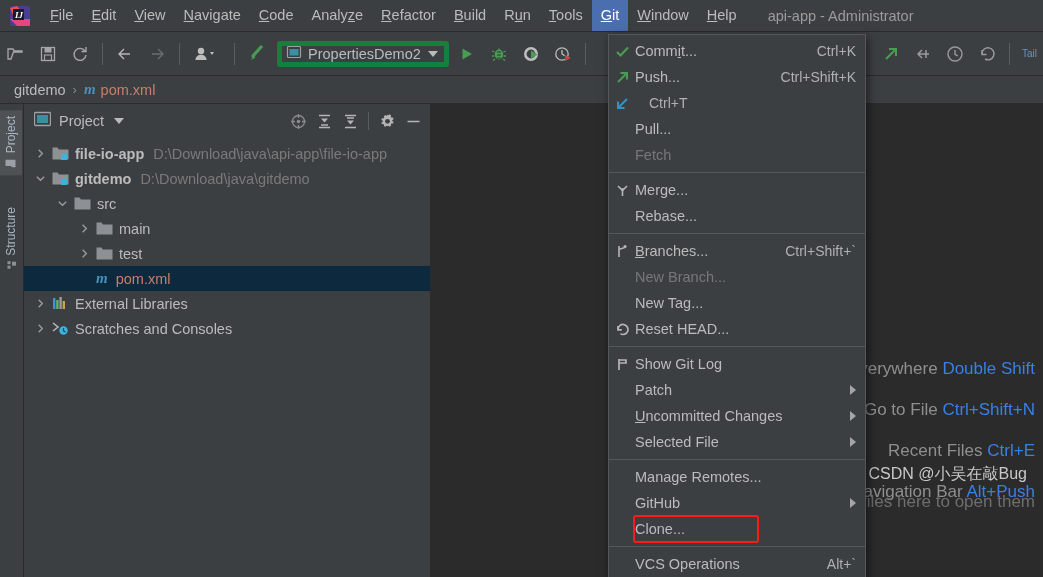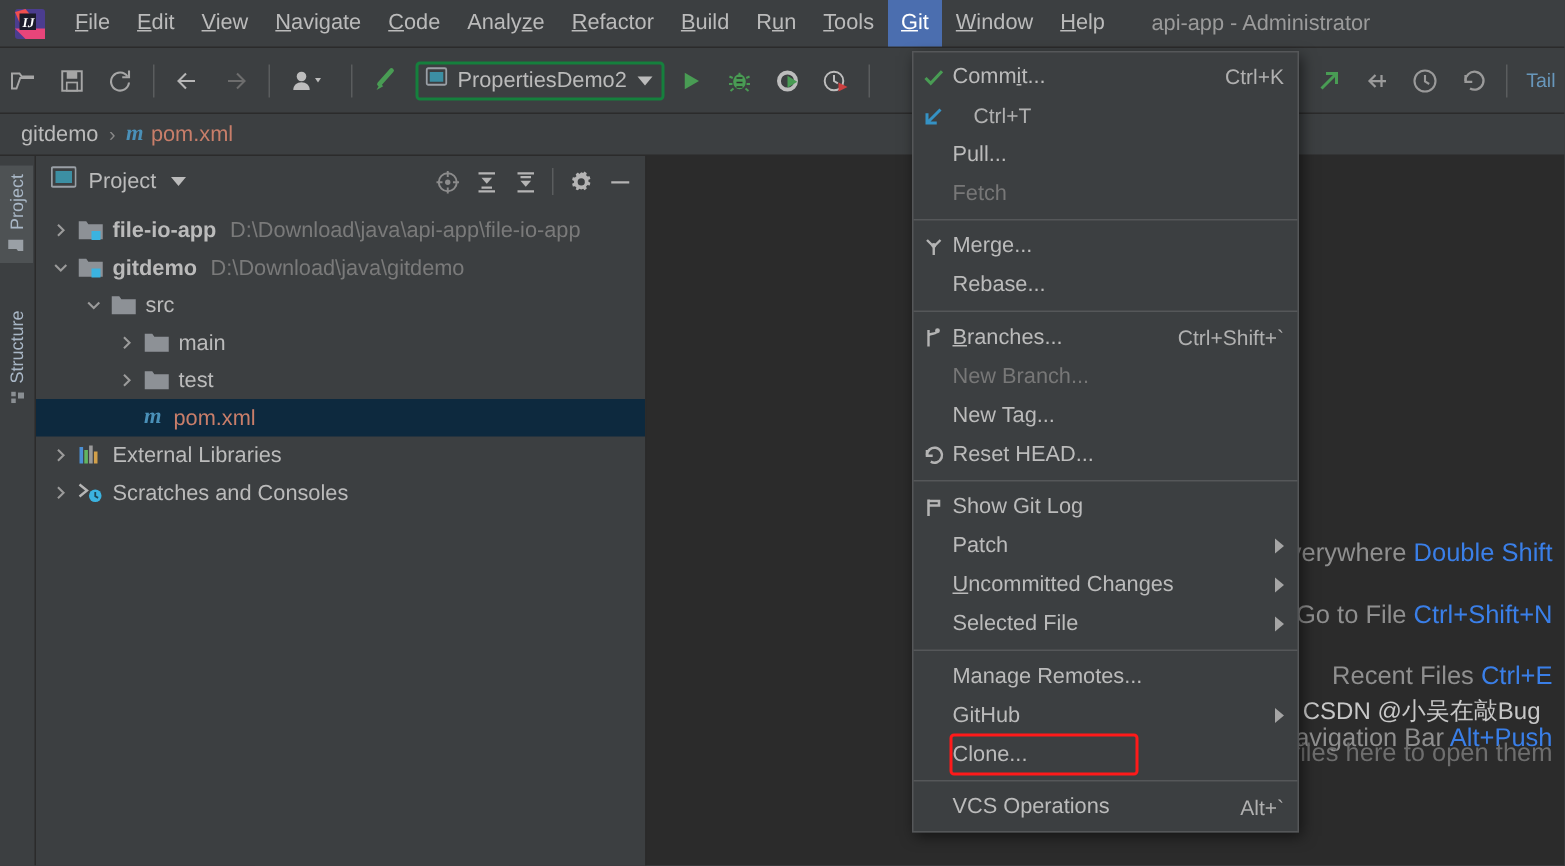--- a/index.html
+++ b/index.html
@@ -28,26 +28,26 @@
 
   
   .toolbar {
     position:absolute; top:32px; left:0; width:1043px; height:44px;
     background:#3c3f41; display:flex; align-items:center;
     border-bottom:1px solid #2b2b2b;
   }
   .tb-btn { width:28px; height:28px; display:flex; align-items:center; justify-content:center; margin:0 2px; }
   .tb-sep { width:1px; height:22px; background:#5a5d5e; margin:0 6px; }
   .runcfg {
-    display:flex; align-items:center; height:26px; border:2px solid #15803d;
+    display:flex; align-items:center; height:26px; border:5px solid #15803d;
     border-radius:3px; padding:0 6px 0 4px; margin-left:4px; margin-right:2px;
   }
   .runcfg-label { font-size:14.5px; color:#bbbbbb; margin:0 7px 0 6px; }
   .caret-down { width:0;height:0;border-left:5px solid transparent;border-right:5px solid transparent;border-top:6px solid #bbbbbb; }
-  .tb-right-label { font-size:13px; color:#6897bb; margin-left:6px; }
+  .tb-right-label { font-size:10px; color:#6897bb; margin-left:6px; }
 
   
   .breadcrumb {
     position:absolute; top:76px; left:0; width:1043px; height:28px;
     background:#3c3f41; display:flex; align-items:center; padding-left:14px;
     border-bottom:1px solid #2b2b2b;
   }
   .bc-seg { font-size:14.5px; color:#bbbbbb; }
   .bc-sep { font-size:13px; color:#888; margin:0 7px; }
   .bc-m { font-size:15px; color:#4a90b8; font-style:italic; font-weight:bold; margin-right:5px; font-family:"Liberation Serif", serif;}
@@ -446,20 +446,29 @@
           <svg width="15" height="15" viewBox="0 0 15 15">
             <path d="M2 8l3.5 3.5L13 3.5" fill="none" stroke="#499c54" stroke-width="2.1"></path>
           </svg>
         </span>
         <span class="mi-label">Comm<u>i</u>t...</span>
         <span class="mi-key">Ctrl+K</span>
       </div>
       <div class="mi">
         <span class="mi-icon">
           <svg width="15" height="15" viewBox="0 0 15 15">
+            <path d="M3 12L12 3M5.5 3H12v6.5" fill="none" stroke="#499c54" stroke-width="2"></path>
+          </svg>
+        </span>
+        <span class="mi-label">Push...</span>
+        <span class="mi-key">Ctrl+Shift+K</span>
+      </div>
+      <div class="mi">
+        <span class="mi-icon">
+          <svg width="15" height="15" viewBox="0 0 15 15">
             <path d="M12 3L3 12M9.5 12H3V5.5" fill="none" stroke="#3592c4" stroke-width="2"></path>
           </svg>
         </span>
         <span class="mi-key">Ctrl+T</span>
       </div>
       <div class="mi">
         <span class="mi-icon"></span>
         <span class="mi-label">Pull...</span>
       </div>
       <div class="mi disabled">

